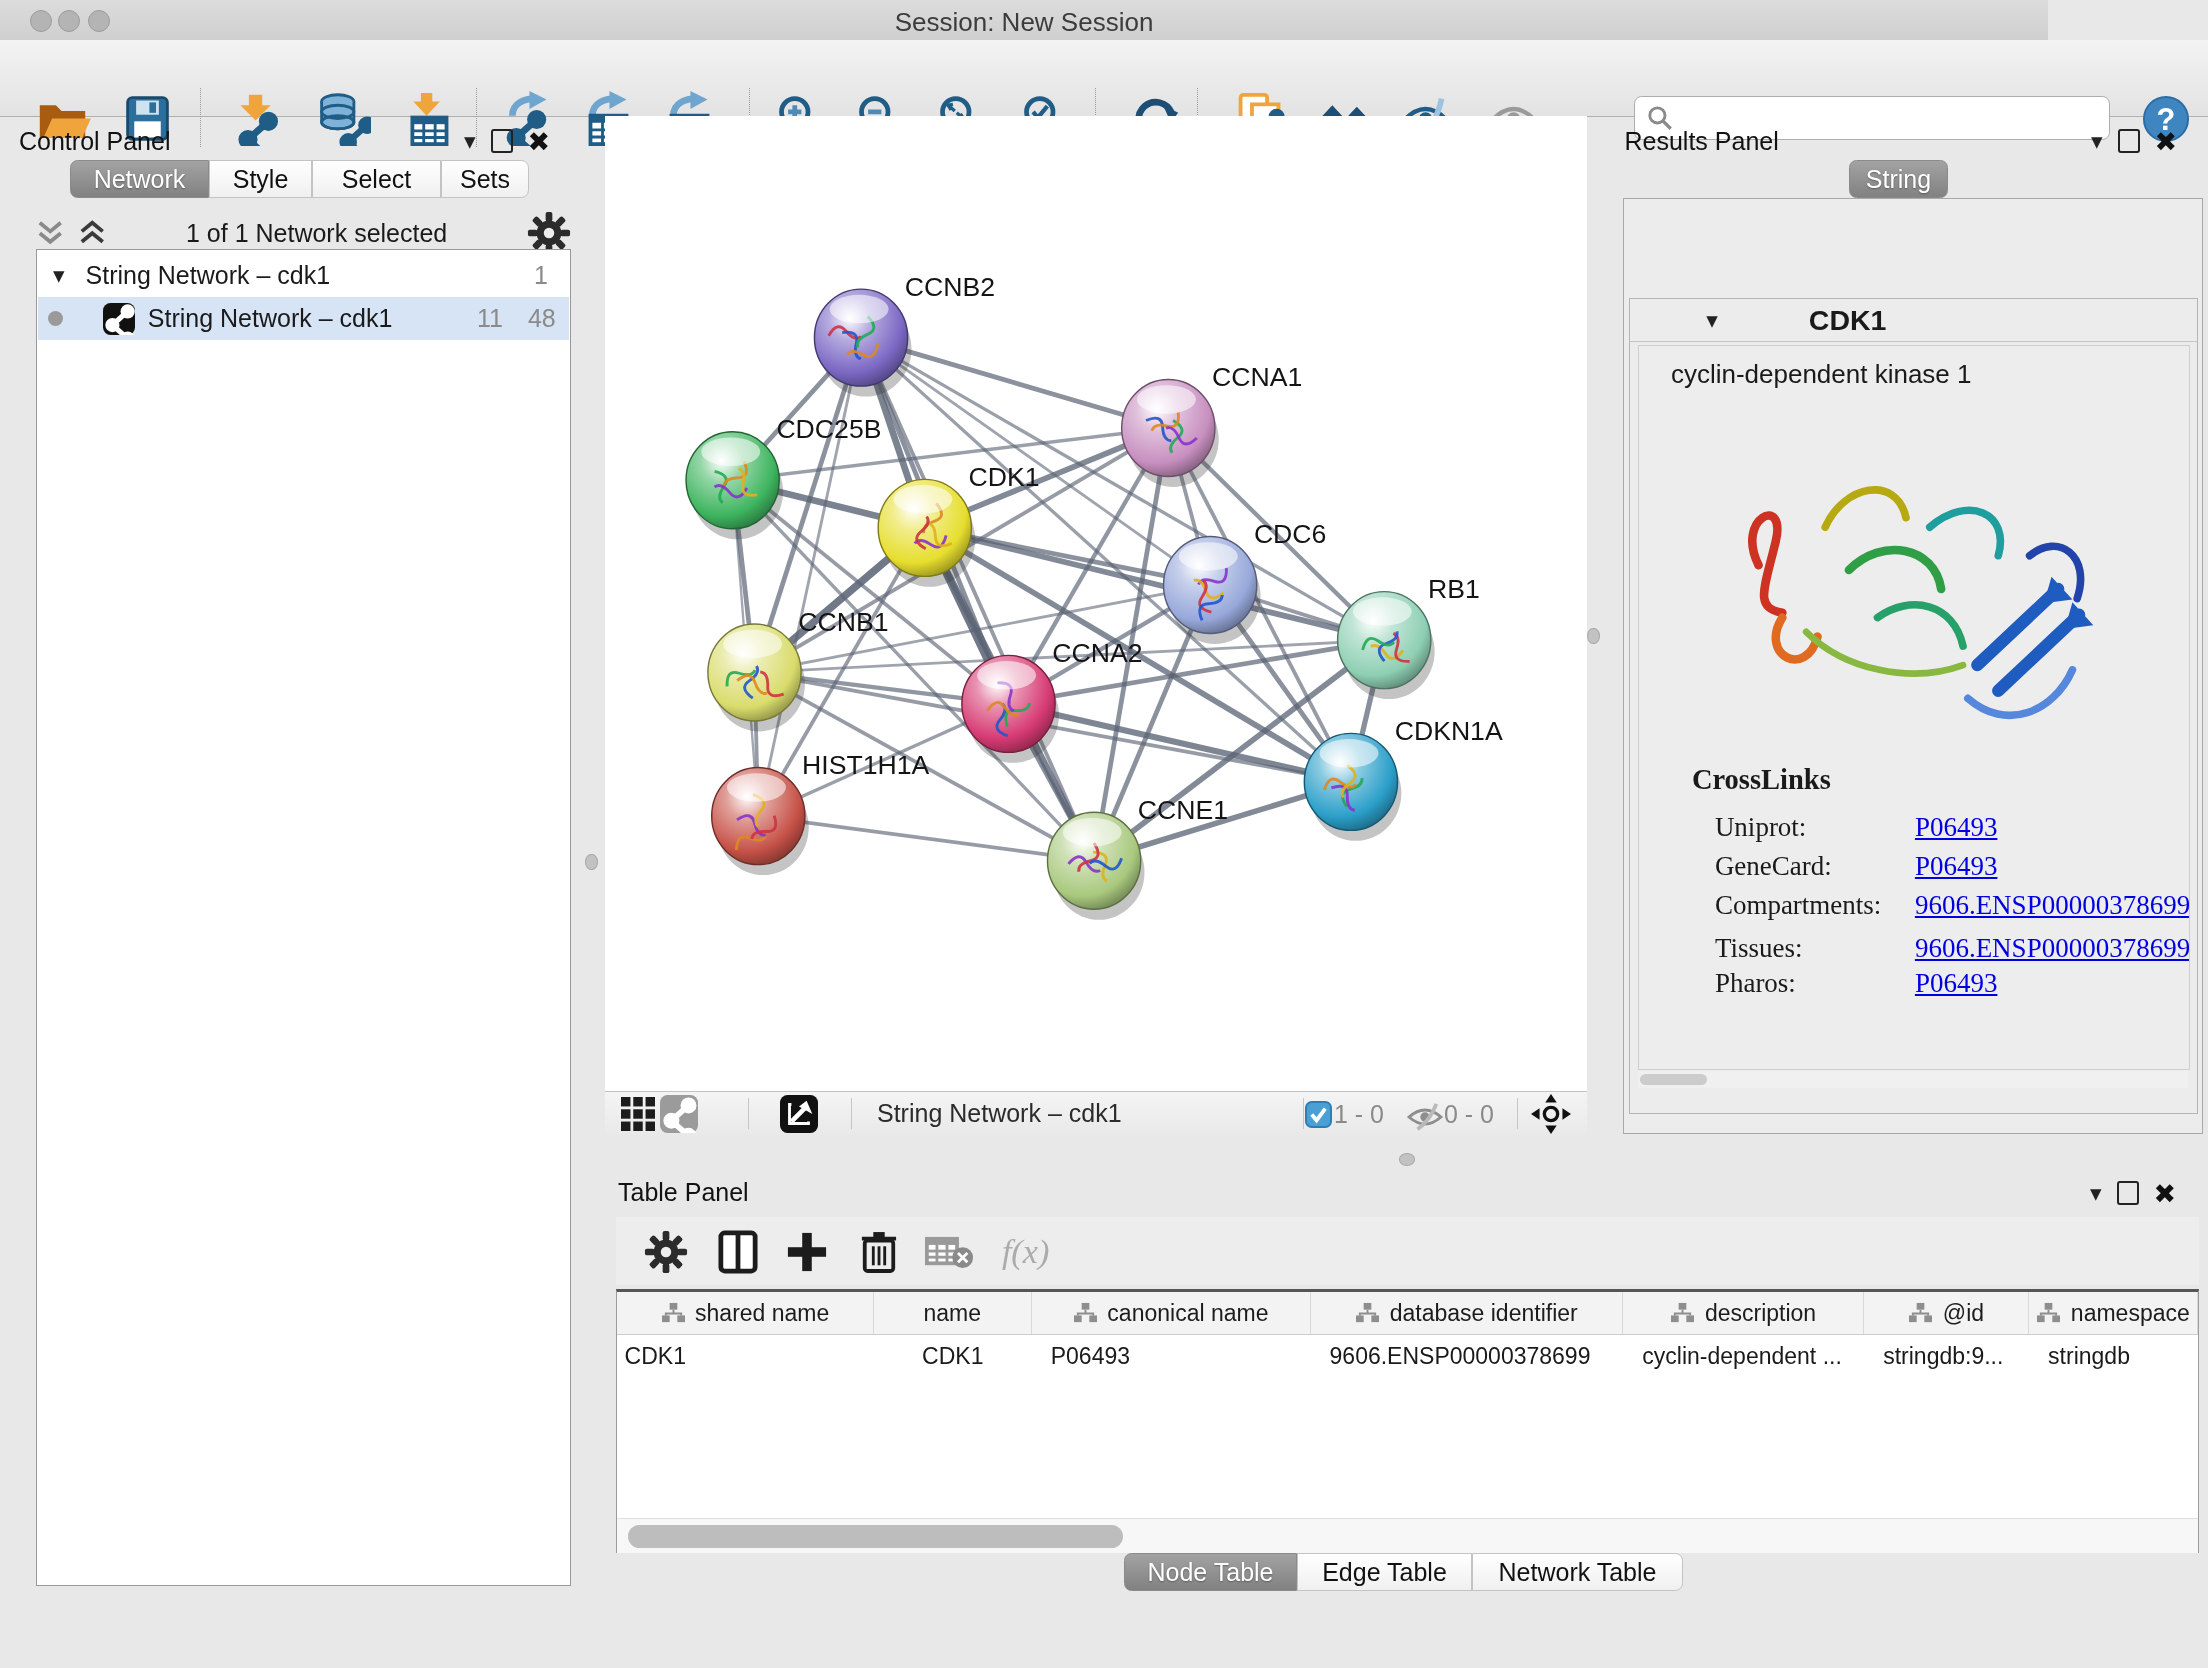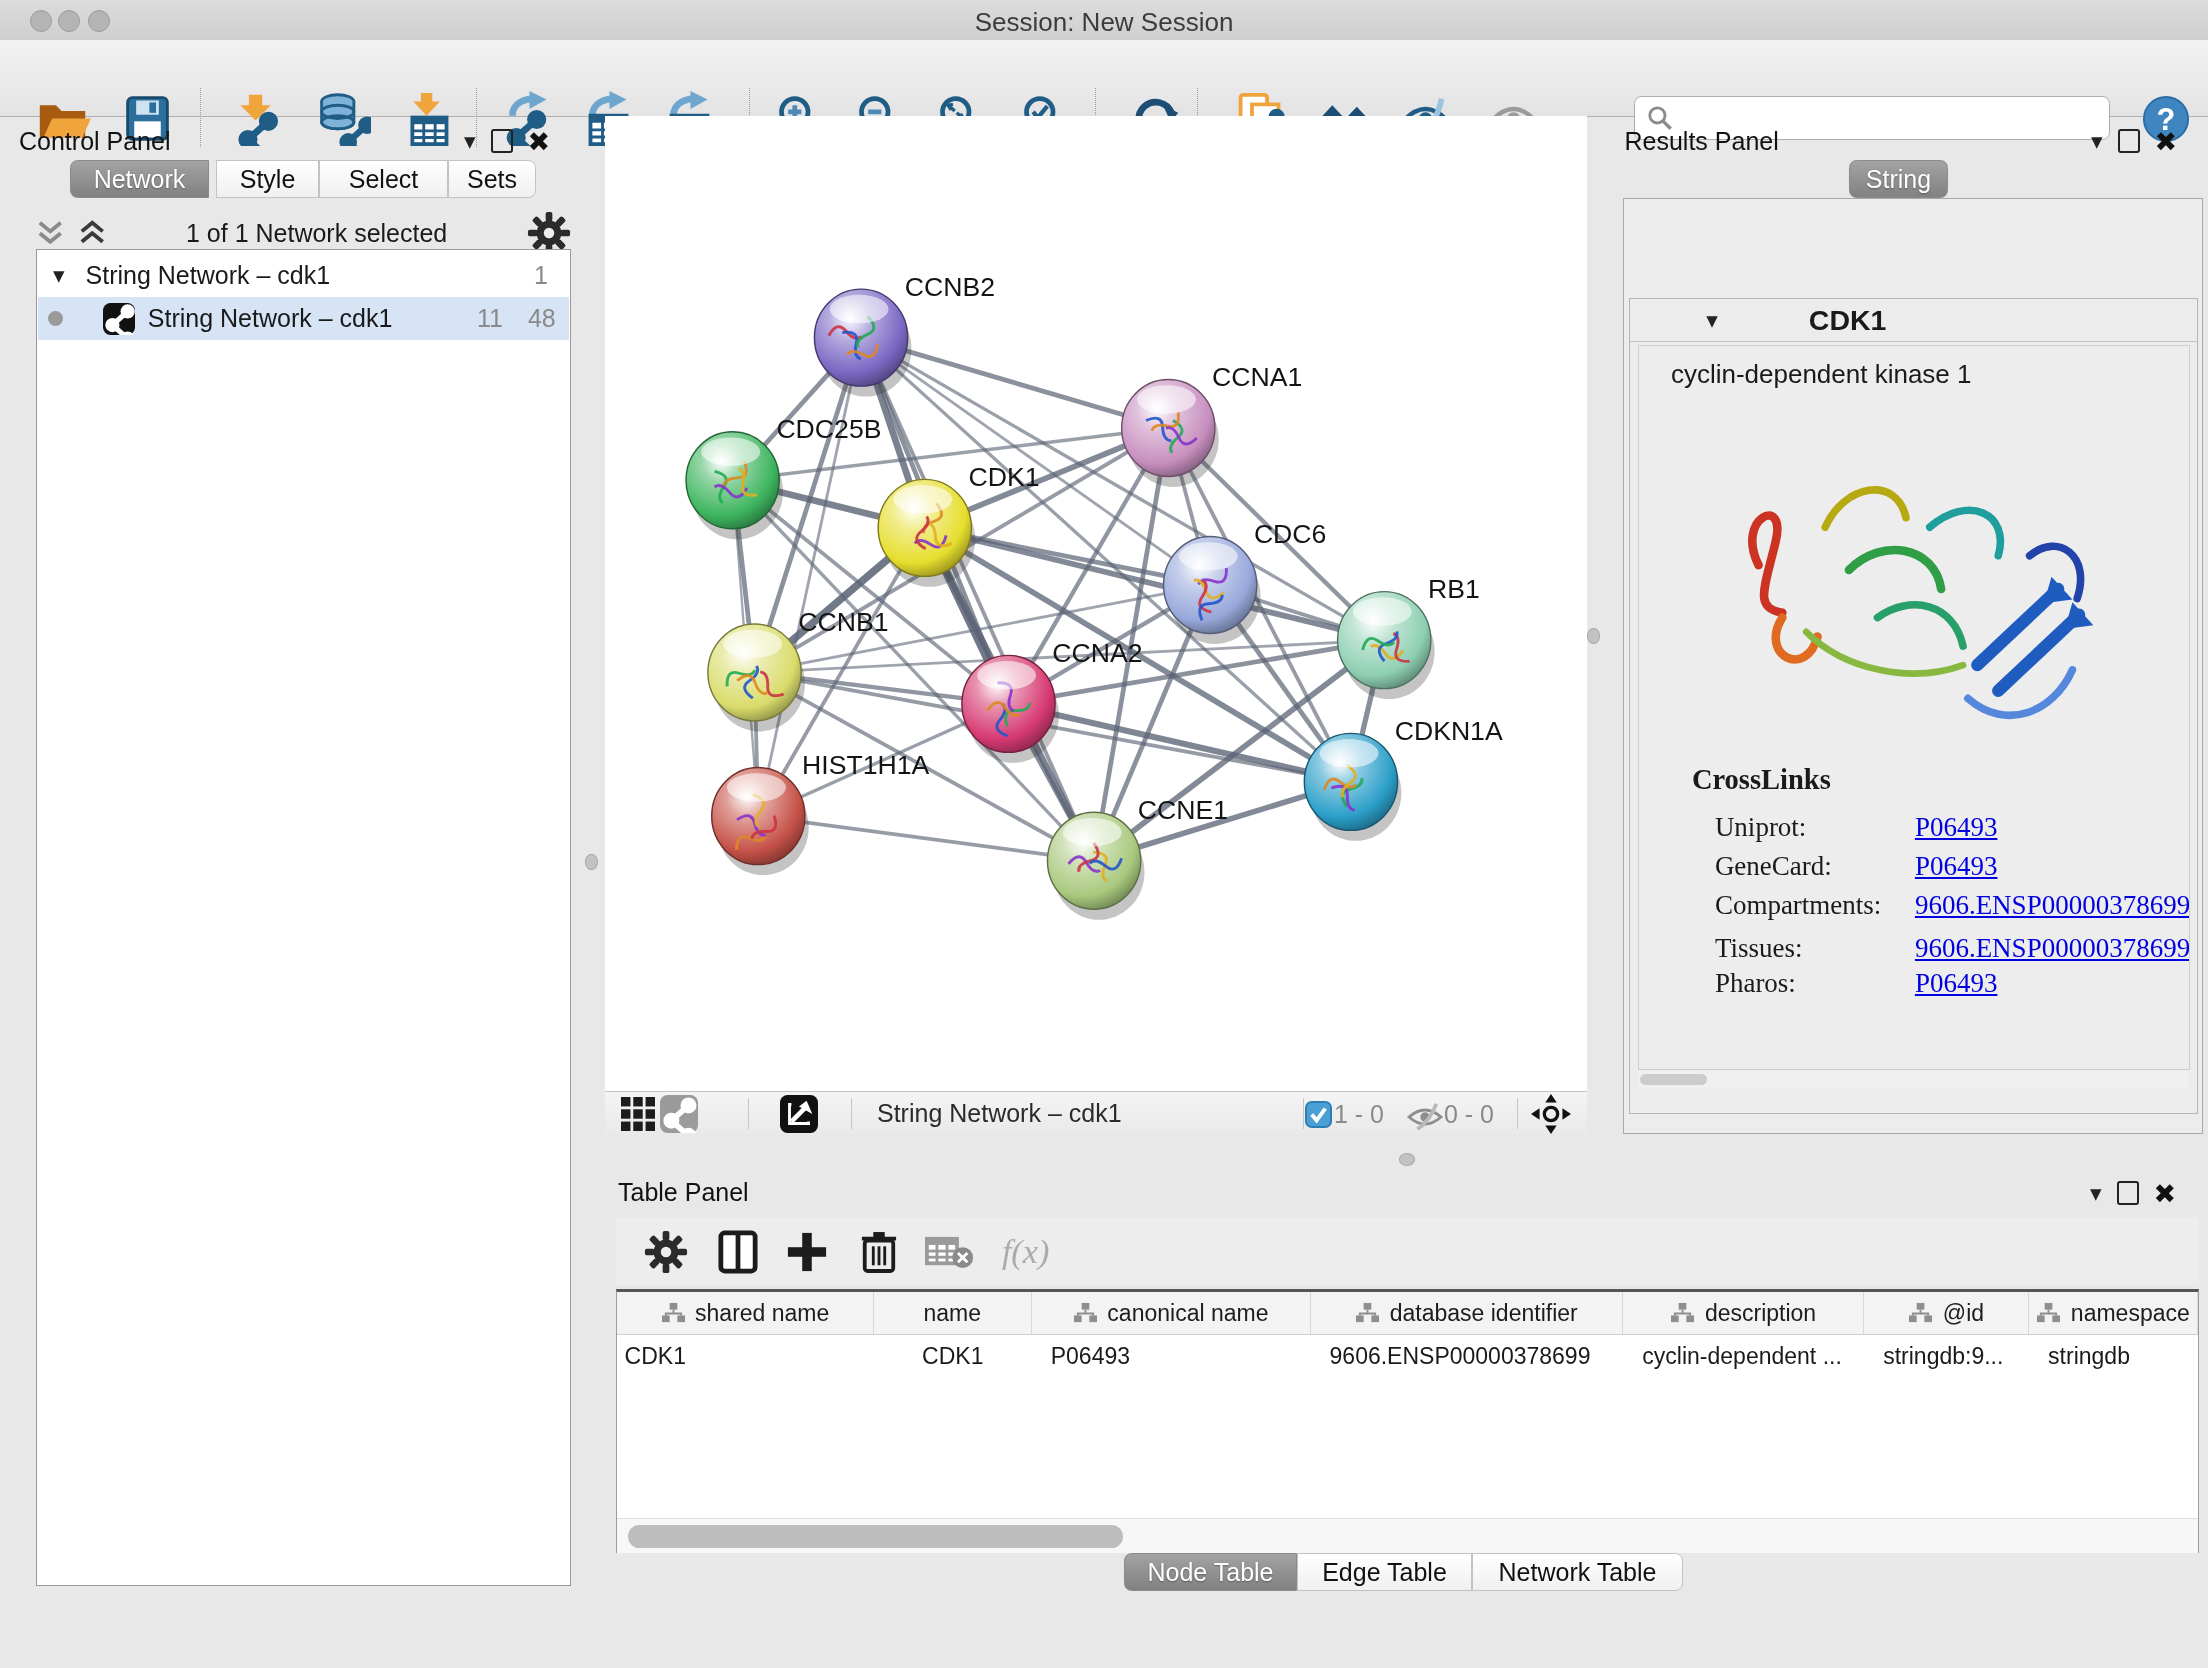--- a/index.html
+++ b/index.html
@@ -1,20 +1,20 @@
 <!DOCTYPE html>
 <html style="font-size:15px"><head>
 <meta charset="utf-8">
 <style>
   html,body{margin:0;padding:0;background:#e8e8e8;}
   .app{position:relative;width:2208px;height:1668px;overflow:hidden;background:#e8e8e8;
        font-family:"Liberation Sans",sans-serif;color:#1a1a1a;}
   .abs{position:absolute;}
   
-  .titlebar{left:0;top:0;width:2208px;height:40px;background:linear-gradient(#dcdcdc,#cfcfcf);
+  .titlebar{left:0;top:0;width:2048px;height:40px;background:linear-gradient(#dcdcdc,#cfcfcf);
             border-bottom:1px solid #b3b3b3;}
   .tlight{position:absolute;top:9.5px;width:22px;height:22px;border-radius:50%;
           background:#b4b4b4;border:1px solid #9c9c9c;box-sizing:border-box;}
   .wtitle{position:absolute;top:6.7px;left:0;width:100%;text-align:center;font-size:26px;color:#3c3c3c;}
   
   .toolbar{left:0;top:40px;width:2208px;height:76px;background:linear-gradient(#f3f3f3,#e3e3e3);
            border-bottom:1px solid #b0b0b0;}
   .tbtn{position:absolute;top:48px;height:61px;display:flex;align-items:center;justify-content:center;}
   .tsep{position:absolute;top:48px;height:59px;border-left:1.9px dotted #9b9b9b;}
   .search{position:absolute;left:1634px;top:56px;width:476px;height:44px;background:#fff;
@@ -293,21 +293,21 @@
 
   <div class="abs" style="left:0;top:116px;width:582px;height:1482px">
     <div class="abs ptitle" style="left:19px;top:11.4px">Control Panel</div>
     <div class="pctl" style="left:464px;top:9.5px">
       <span class="tri">▾</span>
       <span class="floatbox"></span>
       <span class="closex">✖</span>
     </div>
     <div class="abs" style="left:70px;top:44px;display:flex" id="cp-tabs">
         <div class="tab sel" style="width: 139px; border-radius: 7.6px 0px 0px 7.6px;">Network</div>
-        <div class="tab" style="width: 103px; margin-left: 7px;">Style</div>
+        <div class="tab" style="width: 103px;">Style</div>
         <div class="tab" style="width: 129px;">Select</div>
         <div class="tab" style="width: 88px; border-radius: 0px 7.6px 7.6px 0px;">Sets</div>
       </div>
     <div class="abs" style="left:36px;top:101px;width:535px;height:32px;display:flex;align-items:center">
       <span class="iconspan" id="chev-dn">
           <svg xmlns="http://www.w3.org/2000/svg" width="28.5" height="28.5" viewBox="0 0 30 30">
             <polyline points="4,4 15,13 26,4" fill="none" stroke="#8a8a8a" stroke-width="4"></polyline>
             <polyline points="4,15 15,24 26,15" fill="none" stroke="#8a8a8a" stroke-width="4"></polyline>
           </svg>
         </span>

